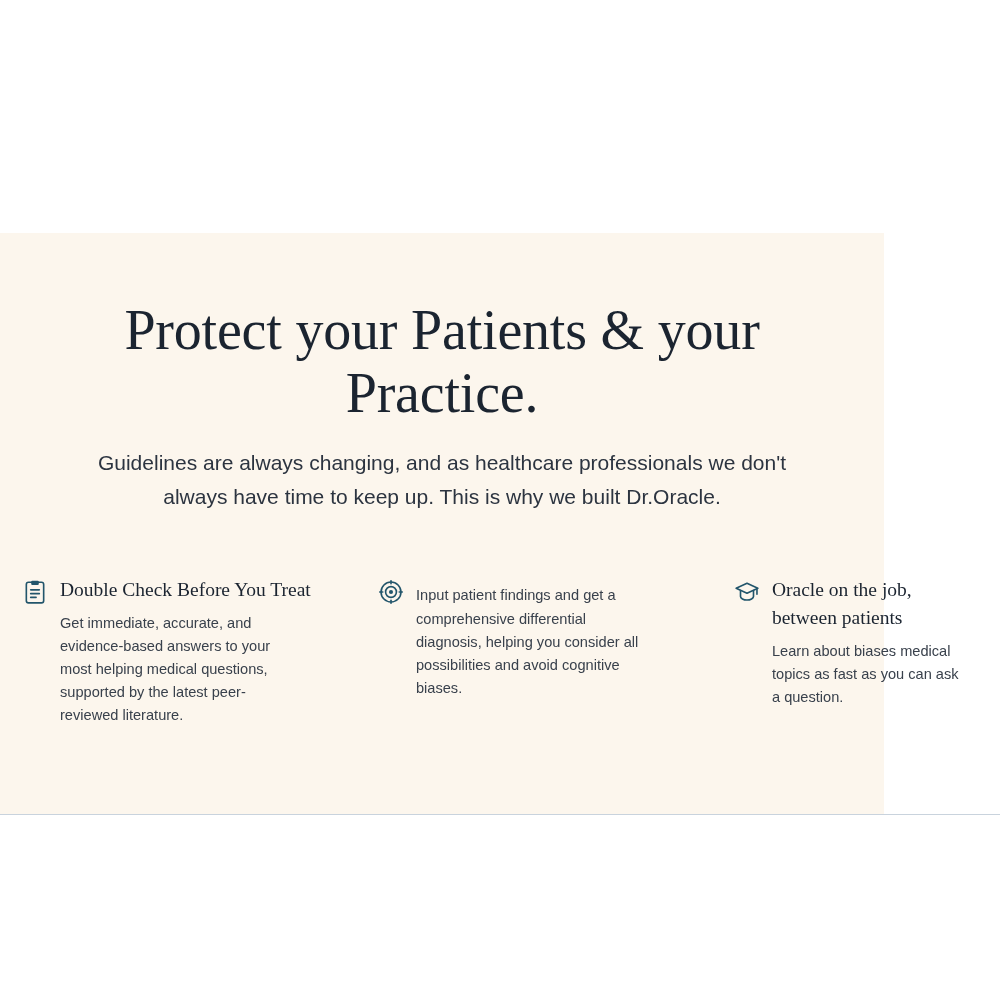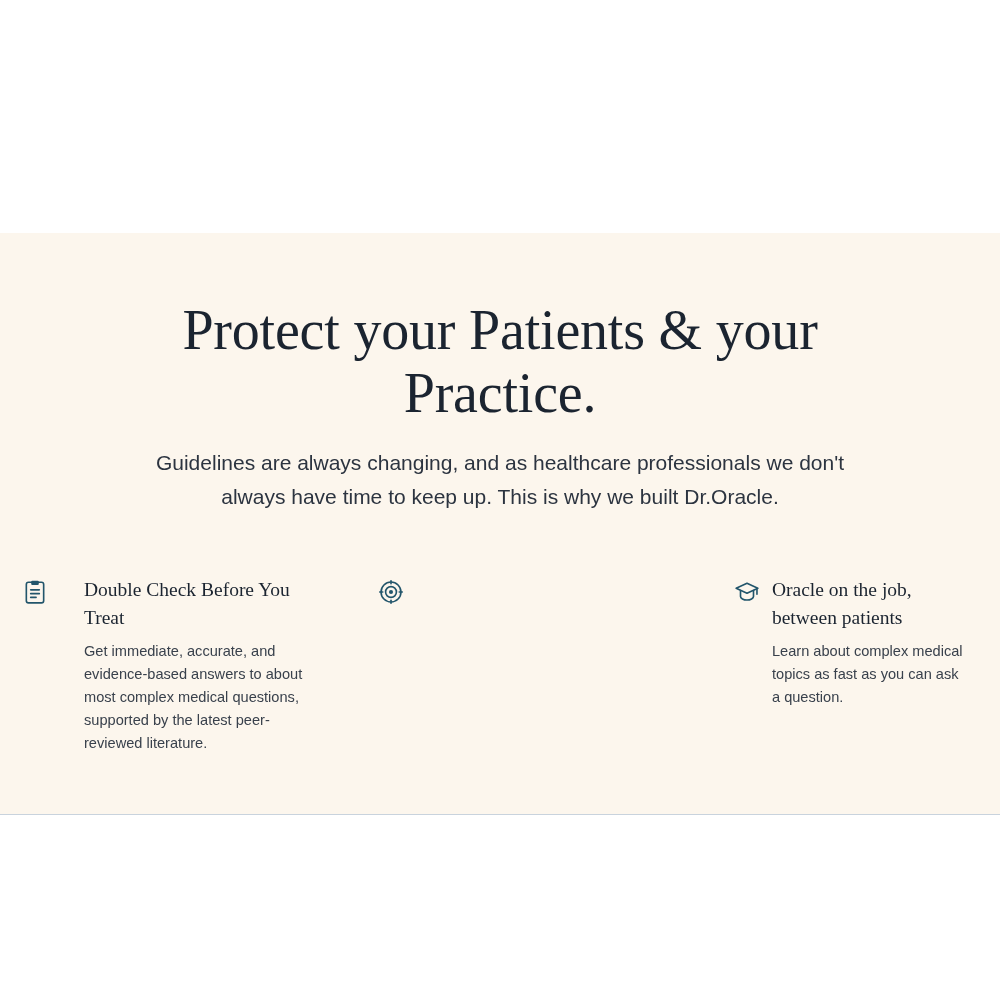--- a/index.html
+++ b/index.html
@@ -25,21 +25,21 @@
     left: 0;
     width: 1000px;
     height: 233px;
     background: #ffffff;
   }
 
   .hero-section {
     position: absolute;
     top: 233px;
     left: 0;
-    width: 1000px;
+    width: 884px;
     height: 581px;
     background: #fcf6ed;
   }
 
   .bottom-blank {
     position: absolute;
     top: 816px;
     left: 0;
     width: 1000px;
     height: 184px;
@@ -86,21 +86,21 @@
   }
 
   .feature {
     display: flex;
     align-items: flex-start;
     width: 33.3333%;
     box-sizing: border-box;
     padding-right: 22px;
   }
 
-  .feature:nth-child(1) { padding-left: 8px; gap: 24px; }
+  .feature:nth-child(1) { padding-left: 8px; }
   .feature:nth-child(2) { padding-left: 40px; }
   .feature:nth-child(3) { padding-left: 72px; }
 
   .feature-icon {
     flex: 0 0 auto;
     width: 26px;
     height: 26px;
     margin-top: 3px;
     margin-right: 12px;
     color: #22556b;
@@ -154,51 +154,52 @@
           <svg width="26" height="26" viewBox="0 0 24 24" fill="none" stroke="currentColor" stroke-width="1.5" stroke-linecap="round" stroke-linejoin="round">
             <rect x="4" y="3" width="16" height="19" rx="2"></rect>
             <rect x="8.5" y="1.5" width="7" height="4" rx="1" fill="currentColor" stroke="none"></rect>
             <line x1="8" y1="10" x2="16" y2="10"></line>
             <line x1="8" y1="13.5" x2="16" y2="13.5"></line>
             <line x1="8" y1="17" x2="13" y2="17"></line>
           </svg>
         </span>
         <div class="feature-body">
           <h3 class="feature-title">Double Check Before You Treat</h3>
-          <p class="feature-text">Get immediate, accurate, and evidence-based answers to about most complex medical questions, supported by the latest peer-reviewed literature.</p>
+          <p class="feature-text">Get immediate, accurate, and evidence-based answers to your most helping medical questions, supported by the latest peer-reviewed literature.</p>
         </div>
       </div>
 
       <div class="feature">
         <span class="feature-icon">
           <svg width="26" height="26" viewBox="0 0 24 24" fill="none" stroke="currentColor" stroke-width="1.5" stroke-linecap="round" stroke-linejoin="round">
             <circle cx="12" cy="12" r="9.2"></circle>
             <circle cx="12" cy="12" r="5"></circle>
             <circle cx="12" cy="12" r="1.9" fill="currentColor" stroke="none"></circle>
             <line x1="12" y1="1.6" x2="12" y2="4.4"></line>
             <line x1="12" y1="19.6" x2="12" y2="22.4"></line>
             <line x1="1.6" y1="12" x2="4.4" y2="12"></line>
             <line x1="19.6" y1="12" x2="22.4" y2="12"></line>
           </svg>
         </span>
         <div class="feature-body">
+          <p class="feature-text">Input patient findings and get a comprehensive differential diagnosis, helping you consider all possibilities and avoid cognitive biases.</p>
         </div>
       </div>
 
       <div class="feature">
         <span class="feature-icon">
           <svg width="26" height="26" viewBox="0 0 24 24" fill="none" stroke="currentColor" stroke-width="1.5" stroke-linecap="round" stroke-linejoin="round">
             <path d="M2 8.6 L12 4 L22 8.6 L12 13.2 Z"></path>
             <path d="M6 10.6 V16.2 C6 17.8 8.7 19.4 12 19.4 C15.3 19.4 18 17.8 18 16.2 V10.6"></path>
             <line x1="21.2" y1="9" x2="21.2" y2="14"></line>
           </svg>
         </span>
         <div class="feature-body">
           <h3 class="feature-title">Oracle on the job, between patients</h3>
-          <p class="feature-text">Learn about complex medical topics as fast as you can ask a question.</p>
+          <p class="feature-text">Learn about biases medical topics as fast as you can ask a question.</p>
         </div>
       </div>
 
     </div>
   </div>
 
   <div class="section-divider"></div>
   <div class="bottom-blank"></div>
 
 </div>

